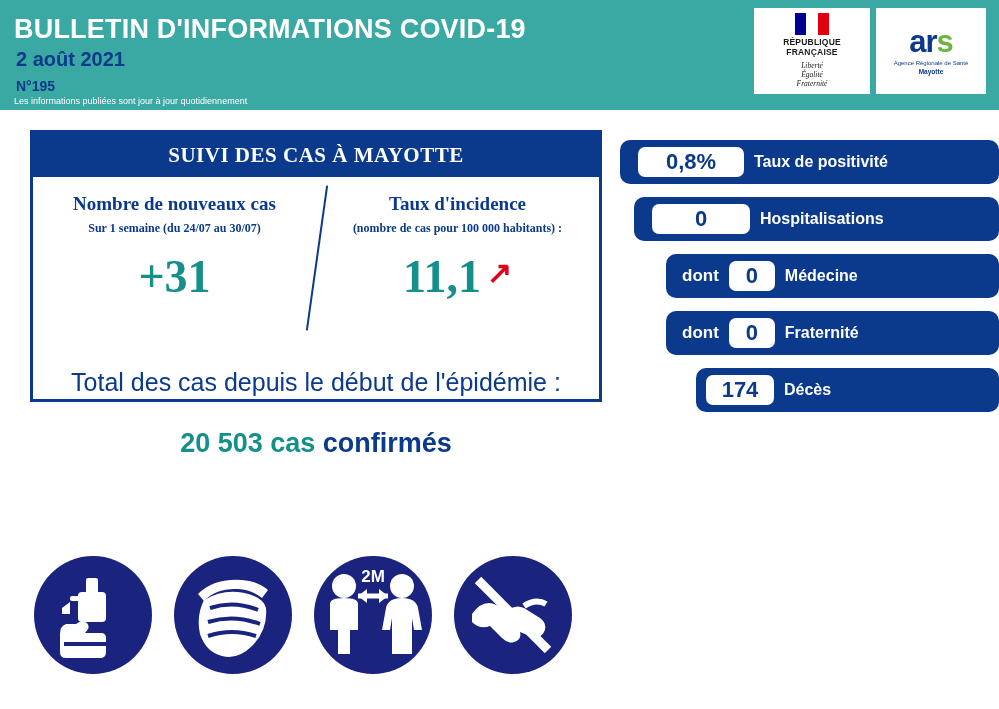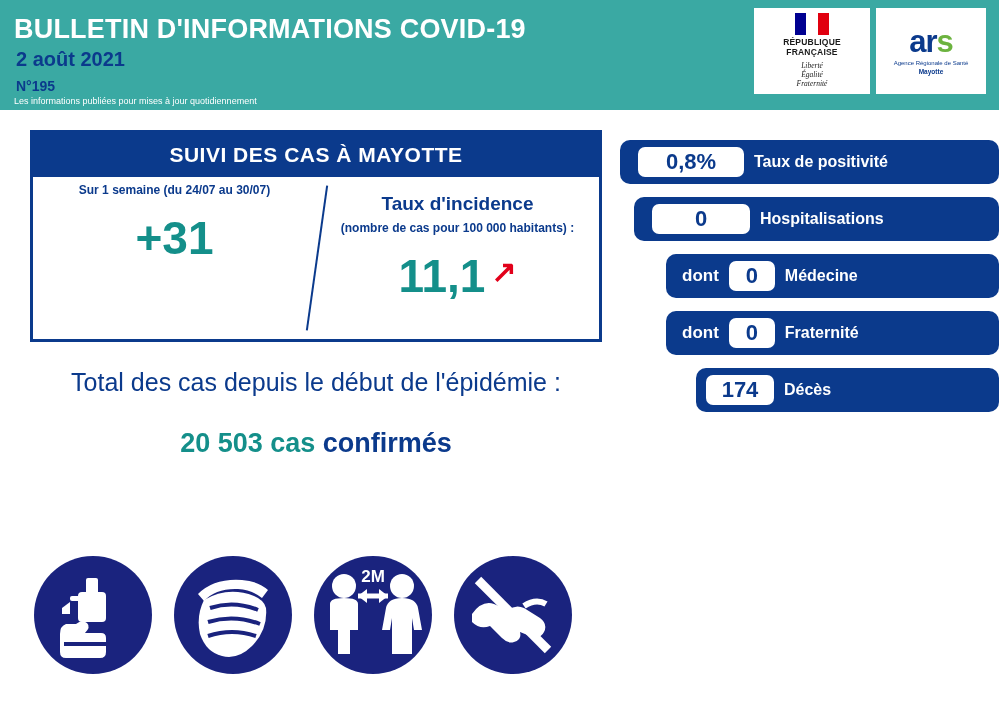--- a/index.html
+++ b/index.html
@@ -57,22 +57,22 @@
     background: #ffffff;
     display: flex; flex-direction: column; align-items: center; justify-content: center;
   }
   .ars-word { font-size: 31px; font-weight: bold; color: #0b3a8c; line-height: 1; letter-spacing: -1px; }
   .ars-word .s { color: #6cb33f; }
   .ars-sub { font-size: 6px; color: #0b3a8c; text-align: center; line-height: 1.3; margin-top: 3px; }
   .ars-sub b { display: block; font-size: 6.5px; }
 
   
   .suivi-box {
-    position: absolute; left: 30px; top: 130px; width: 572px; height: 212px;
-    border: 3px solid #0b3a8c; background: #ffffff;
+    position: absolute; left: 30px; top: 130px; width: 572px; height: 272px;
+    border: 3px solid #0b3a8c; background: #ffffff; font-family: Liberation Serif, serif;
   }
   .suivi-header {
     height: 44px; background: #0b3a8c; color: #ffffff;
     display: flex; align-items: center; justify-content: center;
     font-size: 21px; font-weight: bold; letter-spacing: 0.5px;
   }
   .suivi-body { position: relative; height: 162px; display: flex; }
   .suivi-col { flex: 1; position: relative; text-align: center; }
   .suivi-divider {
     position: absolute; left: 50%; top: 8px; height: 146px; width: 2px;
@@ -140,21 +140,21 @@
 </style>
 </head>
 <body>
 
 <div class="page">
 
   <div class="header">
     <div class="header-title">BULLETIN D'INFORMATIONS COVID-19</div>
     <div class="header-date">2 août 2021</div>
     <div class="header-num">N°195</div>
-    <div class="header-note">Les informations publiées pour mises à jour quotidiennement</div>
+    <div class="header-note">Les informations publiées sont jour à jour quotidiennement</div>
 
     <div class="logo-rf">
       <div class="rf-flag">
         <i class="rf-blue"></i>
           <i class="rf-white"></i>
           <i class="rf-red"></i>
       </div>
       <div class="rf-text">RÉPUBLIQUE</div>
       <div class="rf-text">FRANÇAISE</div>
       <div class="rf-motto">
@@ -173,20 +173,21 @@
         <b>Mayotte</b>
       </div>
     </div>
   </div>
 
   <div class="suivi-box">
     <div class="suivi-header">SUIVI DES CAS À MAYOTTE</div>
     <div class="suivi-body">
       <div class="suivi-divider"></div>
       <div class="suivi-col">
+        <div class="col-title">Nombre de nouveaux cas</div>
         <div class="col-sub">Sur 1 semaine (du 24/07 au 30/07)</div>
         <div class="col-value">+31</div>
       </div>
       <div class="suivi-col">
         <div class="col-title">Taux d'incidence</div>
         <div class="col-sub">(nombre de cas pour 100 000 habitants) :</div>
         <div class="col-value">
           <span>11,1</span>
           <span class="arrow-up">↗</span>
         </div>

